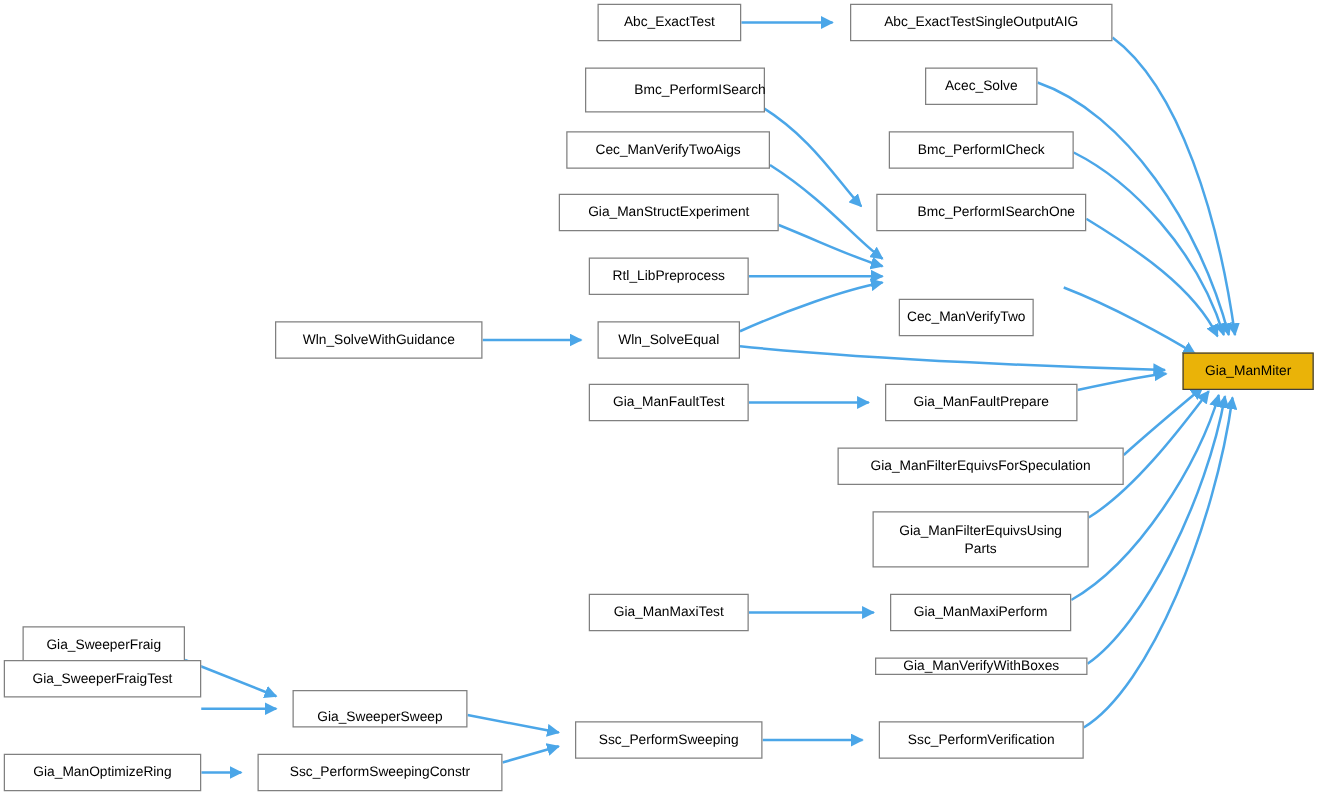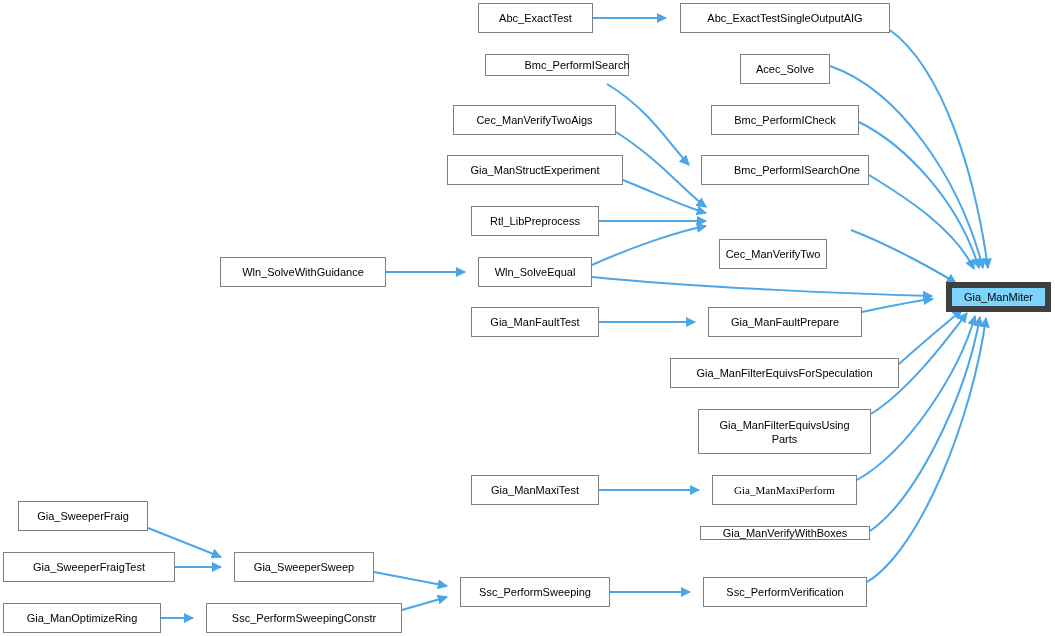--- a/index.html
+++ b/index.html
@@ -33,22 +33,22 @@
     text-align: center;
     color: #000000;
     font-family: "Liberation Sans", sans-serif;
     font-size: 11px;
     line-height: 14px;
     letter-spacing: 0px;
     white-space: pre-line;
     z-index: 5;
   }
   .node.highlight {
-    background: #7dd3fc;
-    border: 6px solid #404040;
+    background: #eab308;
+    border: 1px solid #404040;
   }
   .node-label {
     display: block;
     padding: 0 6px;
   }
 </style>
 </head>
 <body>
 
 <div id="canvas">
@@ -86,41 +86,41 @@
         <path d="M610,592 L690,592" fill="none" stroke="#4ba6e8" stroke-width="2" marker-end="url(#arrow)"></path>
         <path d="M867,582 C920,550 972,420 986,318" fill="none" stroke="#4ba6e8" stroke-width="2" marker-end="url(#arrow)"></path>
         <path d="M161,618 L193,618" fill="none" stroke="#4ba6e8" stroke-width="2" marker-end="url(#arrow)"></path>
         <path d="M402,610 L447,597" fill="none" stroke="#4ba6e8" stroke-width="2" marker-end="url(#arrow)"></path>
       </g>
   </svg>
 
   <div id="nodes-group">
       <div class="node" style="left: 478px; top: 3px; width: 115px; height: 30px;"><span class="node-label">Abc_ExactTest</span></div>
       <div class="node" style="left: 680px; top: 3px; width: 210px; height: 30px;"><span class="node-label">Abc_ExactTestSingleOutputAIG</span></div>
-      <div class="node" style="left: 485px; top: 54px; width: 144px; height: 22px; padding-left: 40px;"><span class="node-label">Bmc_PerformISearch</span></div>
+      <div class="node" style="left: 468px; top: 54px; width: 144px; height: 36px; padding-left: 40px;"><span class="node-label">Bmc_PerformISearch</span></div>
       <div class="node" style="left: 740px; top: 54px; width: 90px; height: 30px;"><span class="node-label">Acec_Solve</span></div>
       <div class="node" style="left: 453px; top: 105px; width: 163px; height: 30px;"><span class="node-label">Cec_ManVerifyTwoAigs</span></div>
       <div class="node" style="left: 711px; top: 105px; width: 148px; height: 30px;"><span class="node-label">Bmc_PerformICheck</span></div>
       <div class="node" style="left: 447px; top: 155px; width: 176px; height: 30px;"><span class="node-label">Gia_ManStructExperiment</span></div>
       <div class="node" style="left: 701px; top: 155px; width: 168px; height: 30px; padding-left: 24px;"><span class="node-label">Bmc_PerformISearchOne</span></div>
       <div class="node" style="left: 471px; top: 206px; width: 128px; height: 30px;"><span class="node-label">Rtl_LibPreprocess</span></div>
       <div class="node" style="left: 719px; top: 208px; width: 108px; height: 30px; margin-top: 31px;"><span class="node-label">Cec_ManVerifyTwo</span></div>
       <div class="node" style="left: 220px; top: 257px; width: 166px; height: 30px;"><span class="node-label">Wln_SolveWithGuidance</span></div>
       <div class="node" style="left: 478px; top: 257px; width: 114px; height: 30px;"><span class="node-label">Wln_SolveEqual</span></div>
       <div class="node highlight" style="left: 946px; top: 282px; width: 105px; height: 30px;"><span class="node-label">Gia_ManMiter</span></div>
       <div class="node" style="left: 471px; top: 307px; width: 128px; height: 30px;"><span class="node-label">Gia_ManFaultTest</span></div>
       <div class="node" style="left: 708px; top: 307px; width: 154px; height: 30px;"><span class="node-label">Gia_ManFaultPrepare</span></div>
       <div class="node" style="left: 670px; top: 358px; width: 229px; height: 30px;"><span class="node-label">Gia_ManFilterEquivsForSpeculation</span></div>
       <div class="node" style="left: 698px; top: 409px; width: 173px; height: 45px;"><span class="node-label">Gia_ManFilterEquivsUsing
 Parts</span></div>
       <div class="node" style="left: 471px; top: 475px; width: 128px; height: 30px;"><span class="node-label">Gia_ManMaxiTest</span></div>
-      <div class="node" style="left: 712px; top: 475px; width: 145px; height: 30px; font-family: Liberation Serif, serif;"><span class="node-label">Gia_ManMaxiPerform</span></div>
+      <div class="node" style="left: 712px; top: 475px; width: 145px; height: 30px;"><span class="node-label">Gia_ManMaxiPerform</span></div>
       <div class="node" style="left: 18px; top: 501px; width: 130px; height: 30px;"><span class="node-label">Gia_SweeperFraig</span></div>
       <div class="node" style="left: 700px; top: 526px; width: 170px; height: 14px;"><span class="node-label">Gia_ManVerifyWithBoxes</span></div>
-      <div class="node" style="left: 3px; top: 552px; width: 172px; height: 30px;"><span class="node-label">Gia_SweeperFraigTest</span></div>
-      <div class="node" style="left: 234px; top: 552px; width: 140px; height: 30px;"><span class="node-label">Gia_SweeperSweep</span></div>
+      <div class="node" style="left: 3px; top: 528px; width: 158px; height: 30px;"><span class="node-label">Gia_SweeperFraigTest</span></div>
+      <div class="node" style="left: 234px; top: 552px; width: 140px; height: 30px; align-items: flex-end;"><span class="node-label">Gia_SweeperSweep</span></div>
       <div class="node" style="left: 460px; top: 577px; width: 150px; height: 30px;"><span class="node-label">Ssc_PerformSweeping</span></div>
       <div class="node" style="left: 703px; top: 577px; width: 164px; height: 30px;"><span class="node-label">Ssc_PerformVerification</span></div>
       <div class="node" style="left: 3px; top: 603px; width: 158px; height: 30px;"><span class="node-label">Gia_ManOptimizeRing</span></div>
       <div class="node" style="left: 206px; top: 603px; width: 196px; height: 30px;"><span class="node-label">Ssc_PerformSweepingConstr</span></div>
     </div>
 
 </div>
 
 </body></html>

